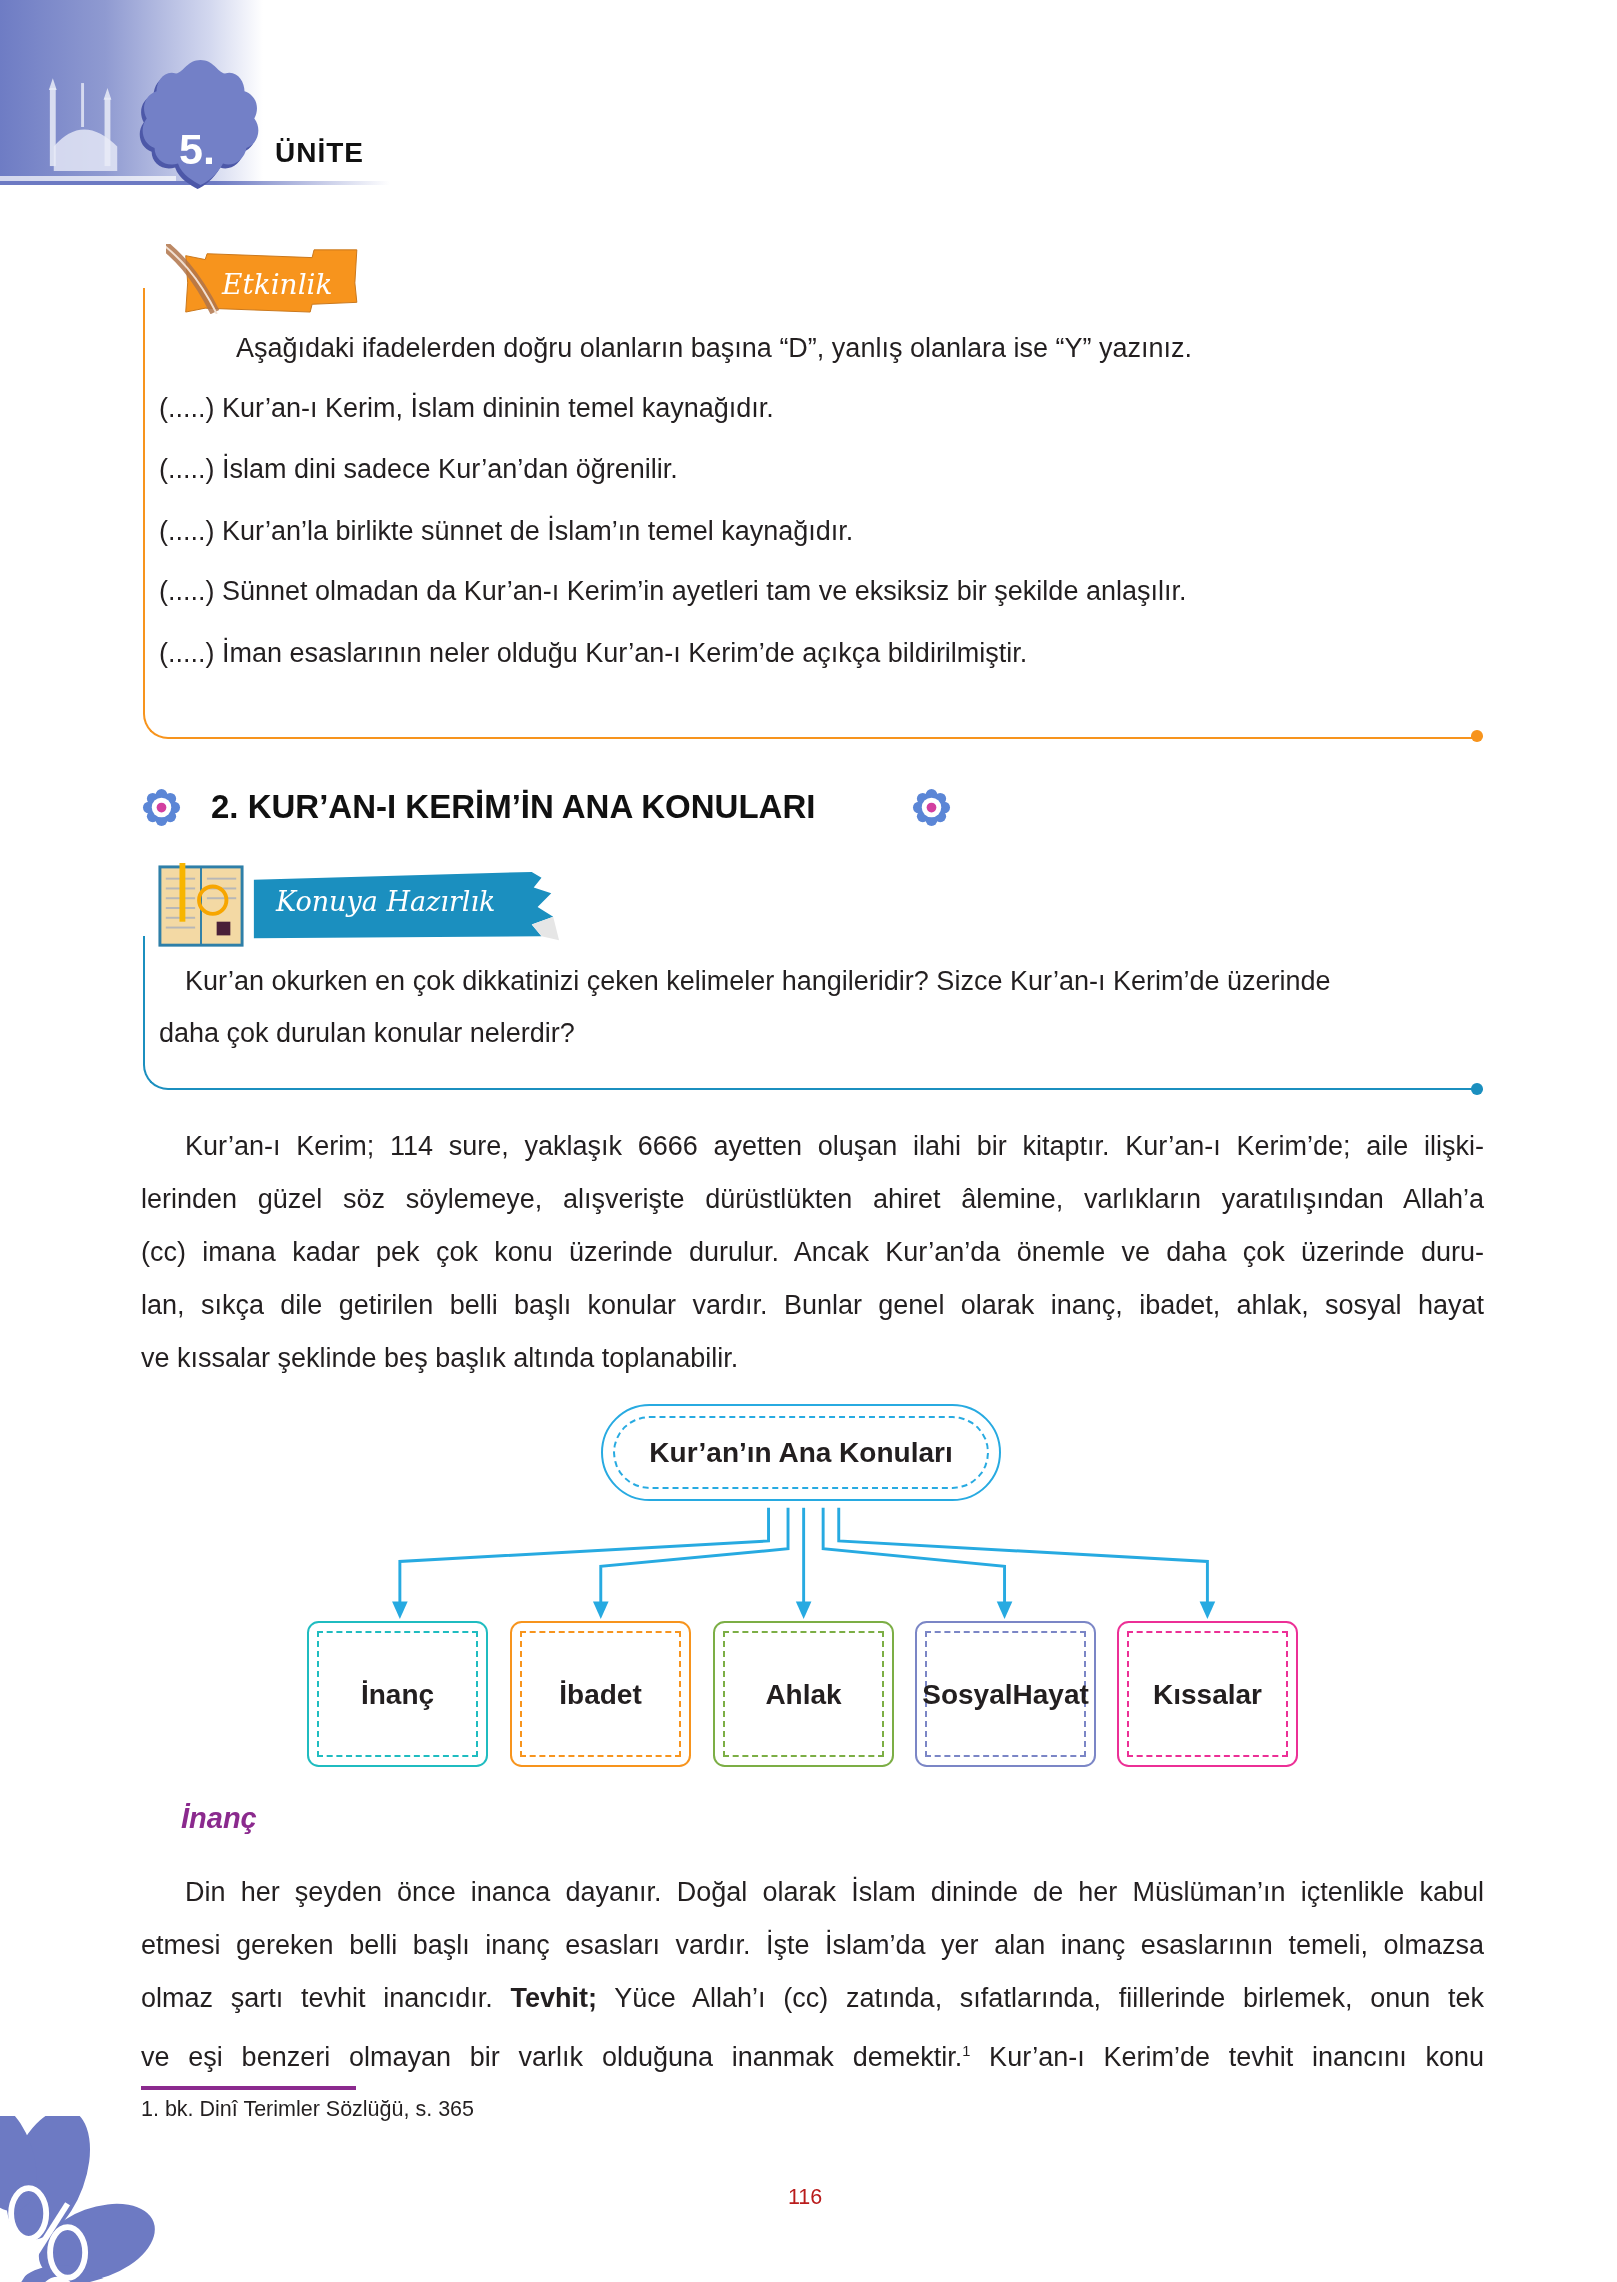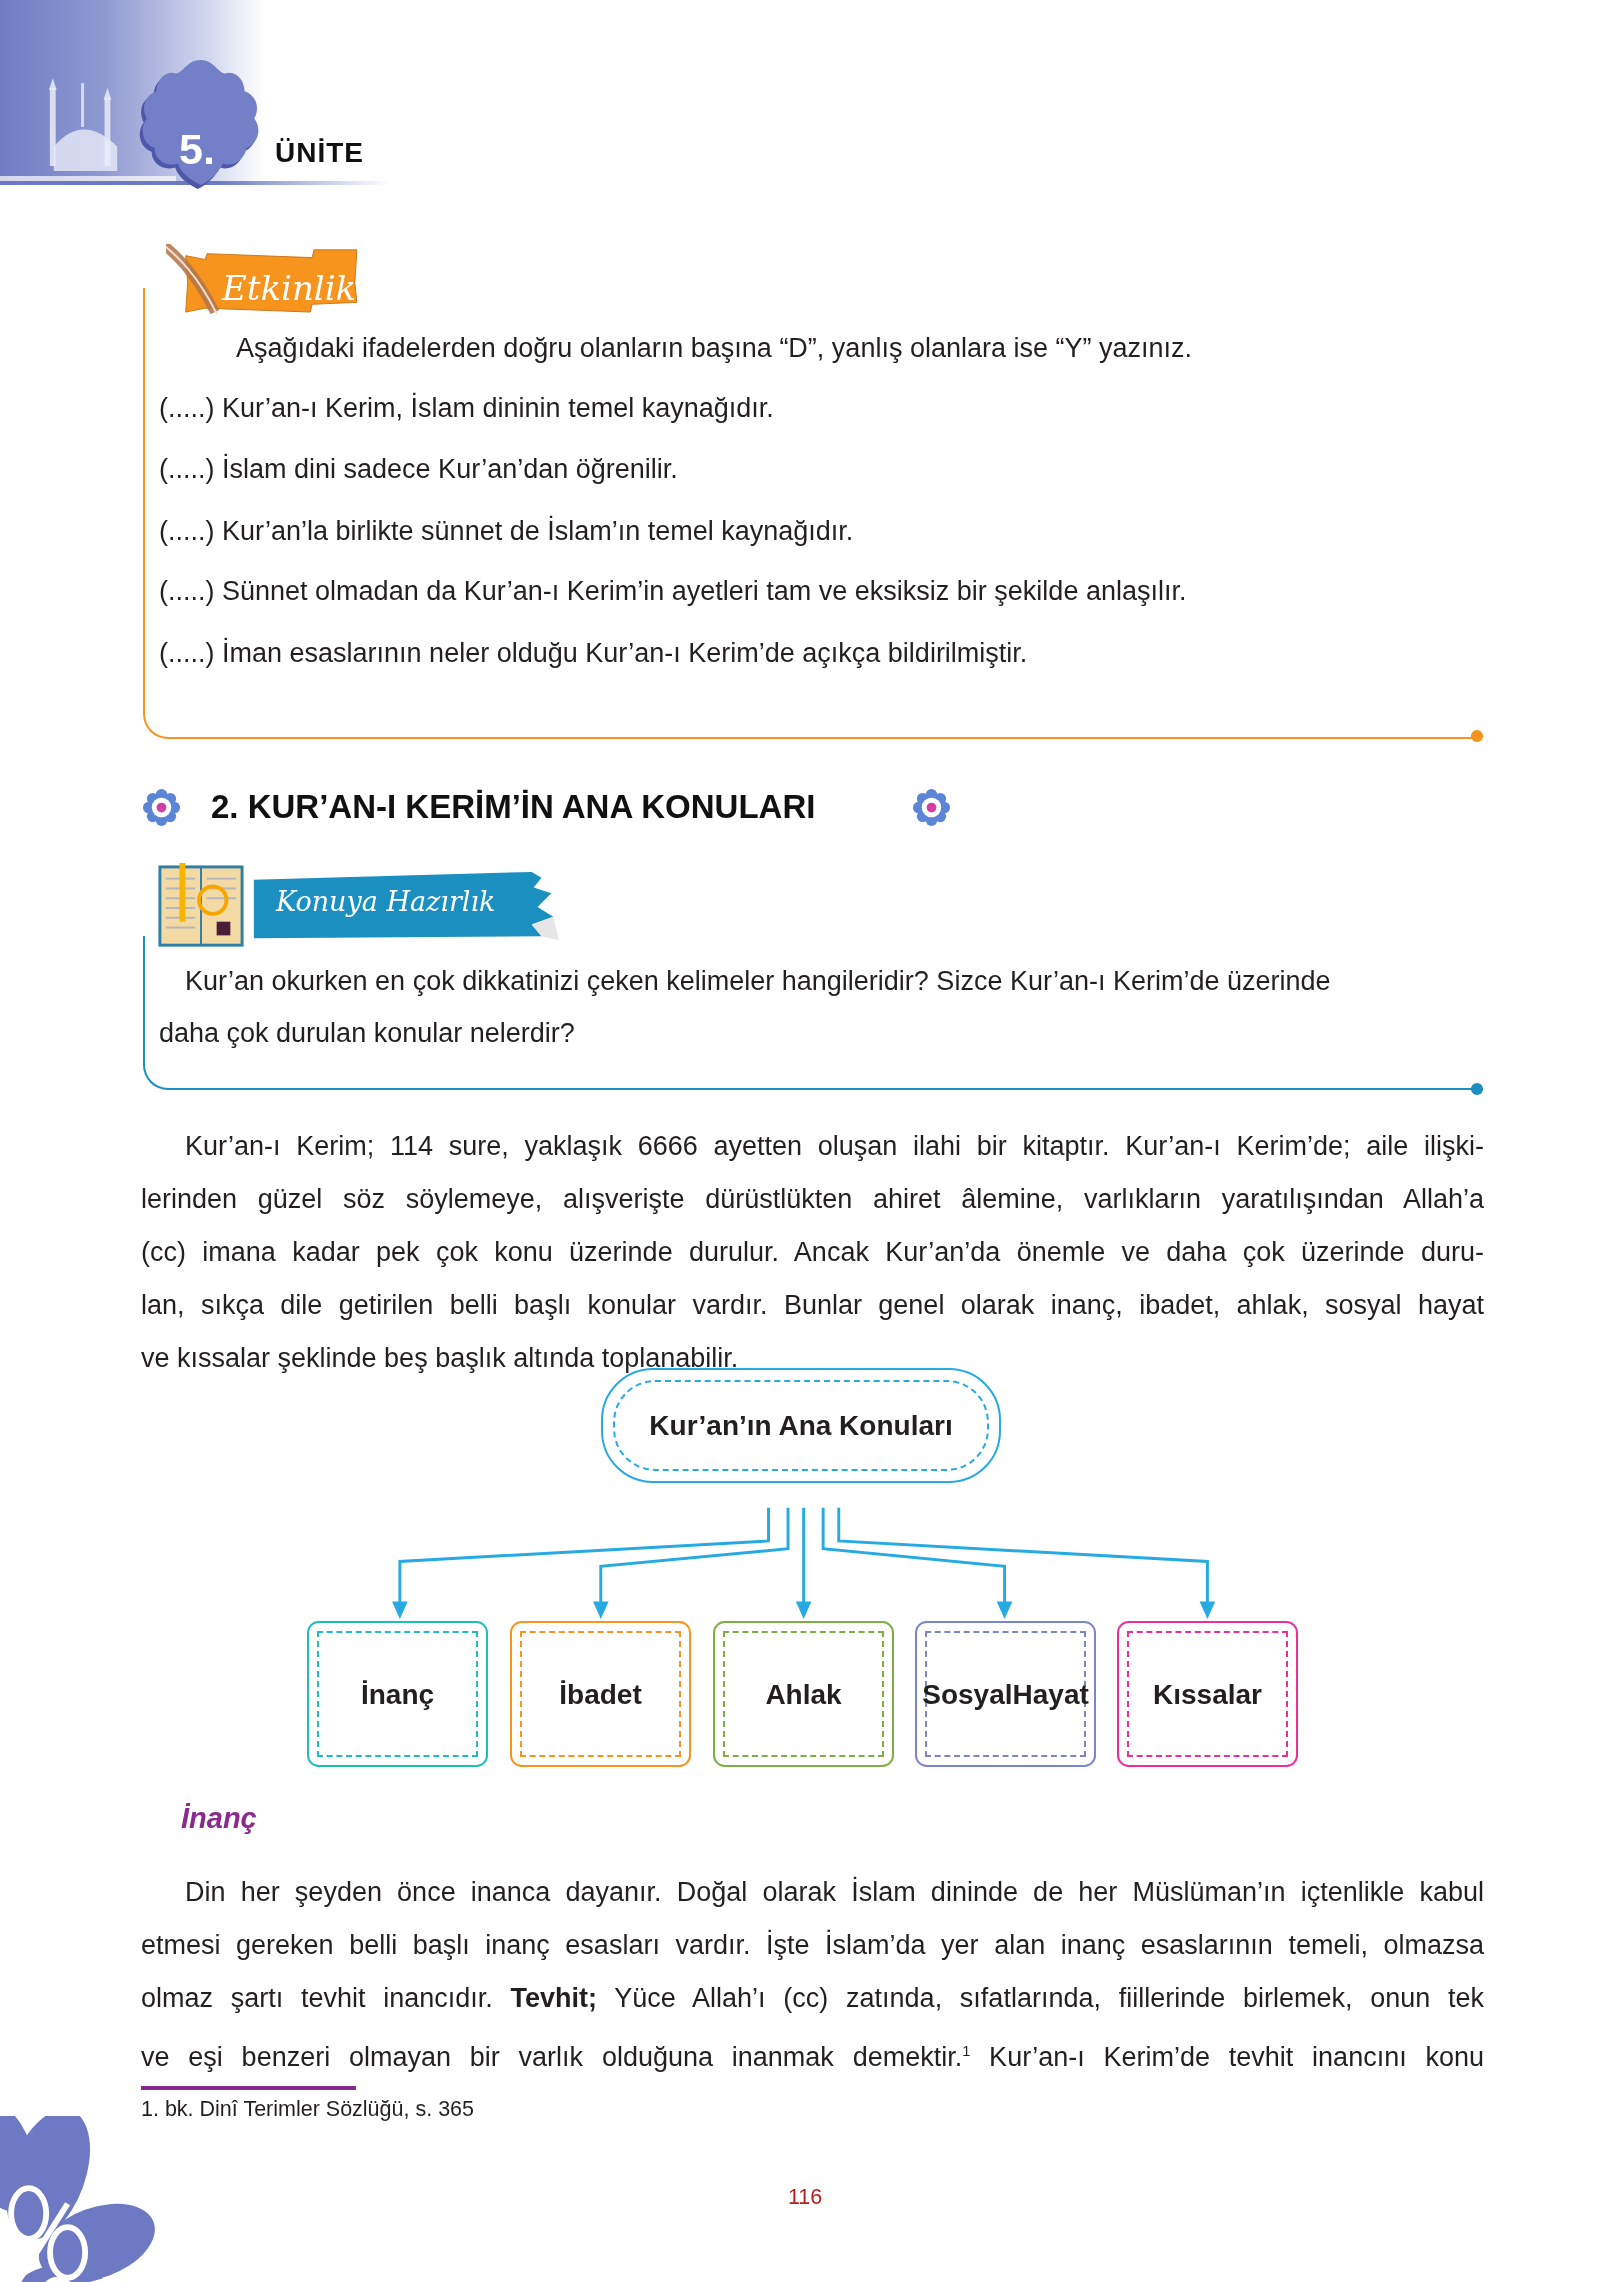--- a/index.html
+++ b/index.html
@@ -14,21 +14,21 @@
               background:linear-gradient(90deg,#6d7ac3 0%,#6d7ac3 55%,rgba(109,122,195,0) 100%); }
   .hdr-line2 { left:0; top:176px; width:176px; height:5.9px; background:rgba(255,255,255,0.7); }
   .mosque { left:44px; top:78px; width:83px; height:98px; }
   .unit-badge { left:135px; top:54px; width:132px; height:137px; }
   .unit-num { left:179px; top:125px; font-size:43px; font-weight:bold; color:#fff; }
   .unit-word { left:275px; top:137px; font-size:28px; font-weight:bold; color:#111; letter-spacing:1px; }
 
   
   .etk-ribbon { left:166px; top:244px; width:195px; height:70px; }
   .etk-label { left:222px; top:268px; font-family:"DejaVu Serif", serif; font-style:italic;
-               font-size:34px; color:#fff; }
+               font-size:28px; color:#fff; }
   .etk-box { left:143px; top:288px; width:1336px; height:451px;
              border-left:2.9px solid #f7941d; border-bottom:2.9px solid #f7941d;
              border-bottom-left-radius:25px; }
   .etk-dot { left:1471px; top:730px; width:11.7px; height:11.7px; border-radius:50%; background:#f7941d; }
   .body-txt { font-size:27px; line-height:1.2; color:#231f20; white-space:nowrap; }
 
   
   .sec-title { left:211px; top:788px; font-size:33px; font-weight:bold; color:#111; }
   .flower { width:39px; height:39px; }
 
@@ -40,21 +40,21 @@
   .kh-box { left:143px; top:936px; width:1336px; height:154px;
             border-left:2.9px solid #1b8fbf; border-bottom:2.9px solid #1b8fbf;
             border-bottom-left-radius:25px; }
   .kh-dot { left:1471px; top:1083px; width:11.7px; height:11.7px; border-radius:50%; background:#1b8fbf; }
 
   .para { left:141px; width:1343px; font-size:27px; line-height:53px; color:#231f20; text-align:justify; }
   .para .line { display:block; white-space:nowrap; text-align:justify; text-align-last:justify; }
   .para .line.last { text-align-last:left; }
 
   
-  .root-box { left:601px; top:1368px; width:400px; height:115px; border:2.9px solid #27aae1;
+  .root-box { left:601px; top:1404px; width:400px; height:97px; border:2.9px solid #27aae1;
               border-radius:52px; }
   .root-inner { position:absolute; left:9.8px; top:9.8px; right:9.8px; bottom:9.8px;
                 border:2.4px dashed #27aae1; border-radius:42px;
                 display:flex; align-items:center; justify-content:center; }
   .root-label { font-size:28px; font-weight:bold; color:#231f20; }
   .node { top:1621px; width:181px; height:146px; border:2.9px solid; border-radius:11.7px; }
   .node-inner { position:absolute; left:7.8px; top:7.8px; right:7.8px; bottom:7.8px; border:2.4px dashed;
                 display:flex; align-items:center; justify-content:center; text-align:center; }
   .node-label { font-size:28px; font-weight:bold; color:#231f20; line-height:49px; }
 

